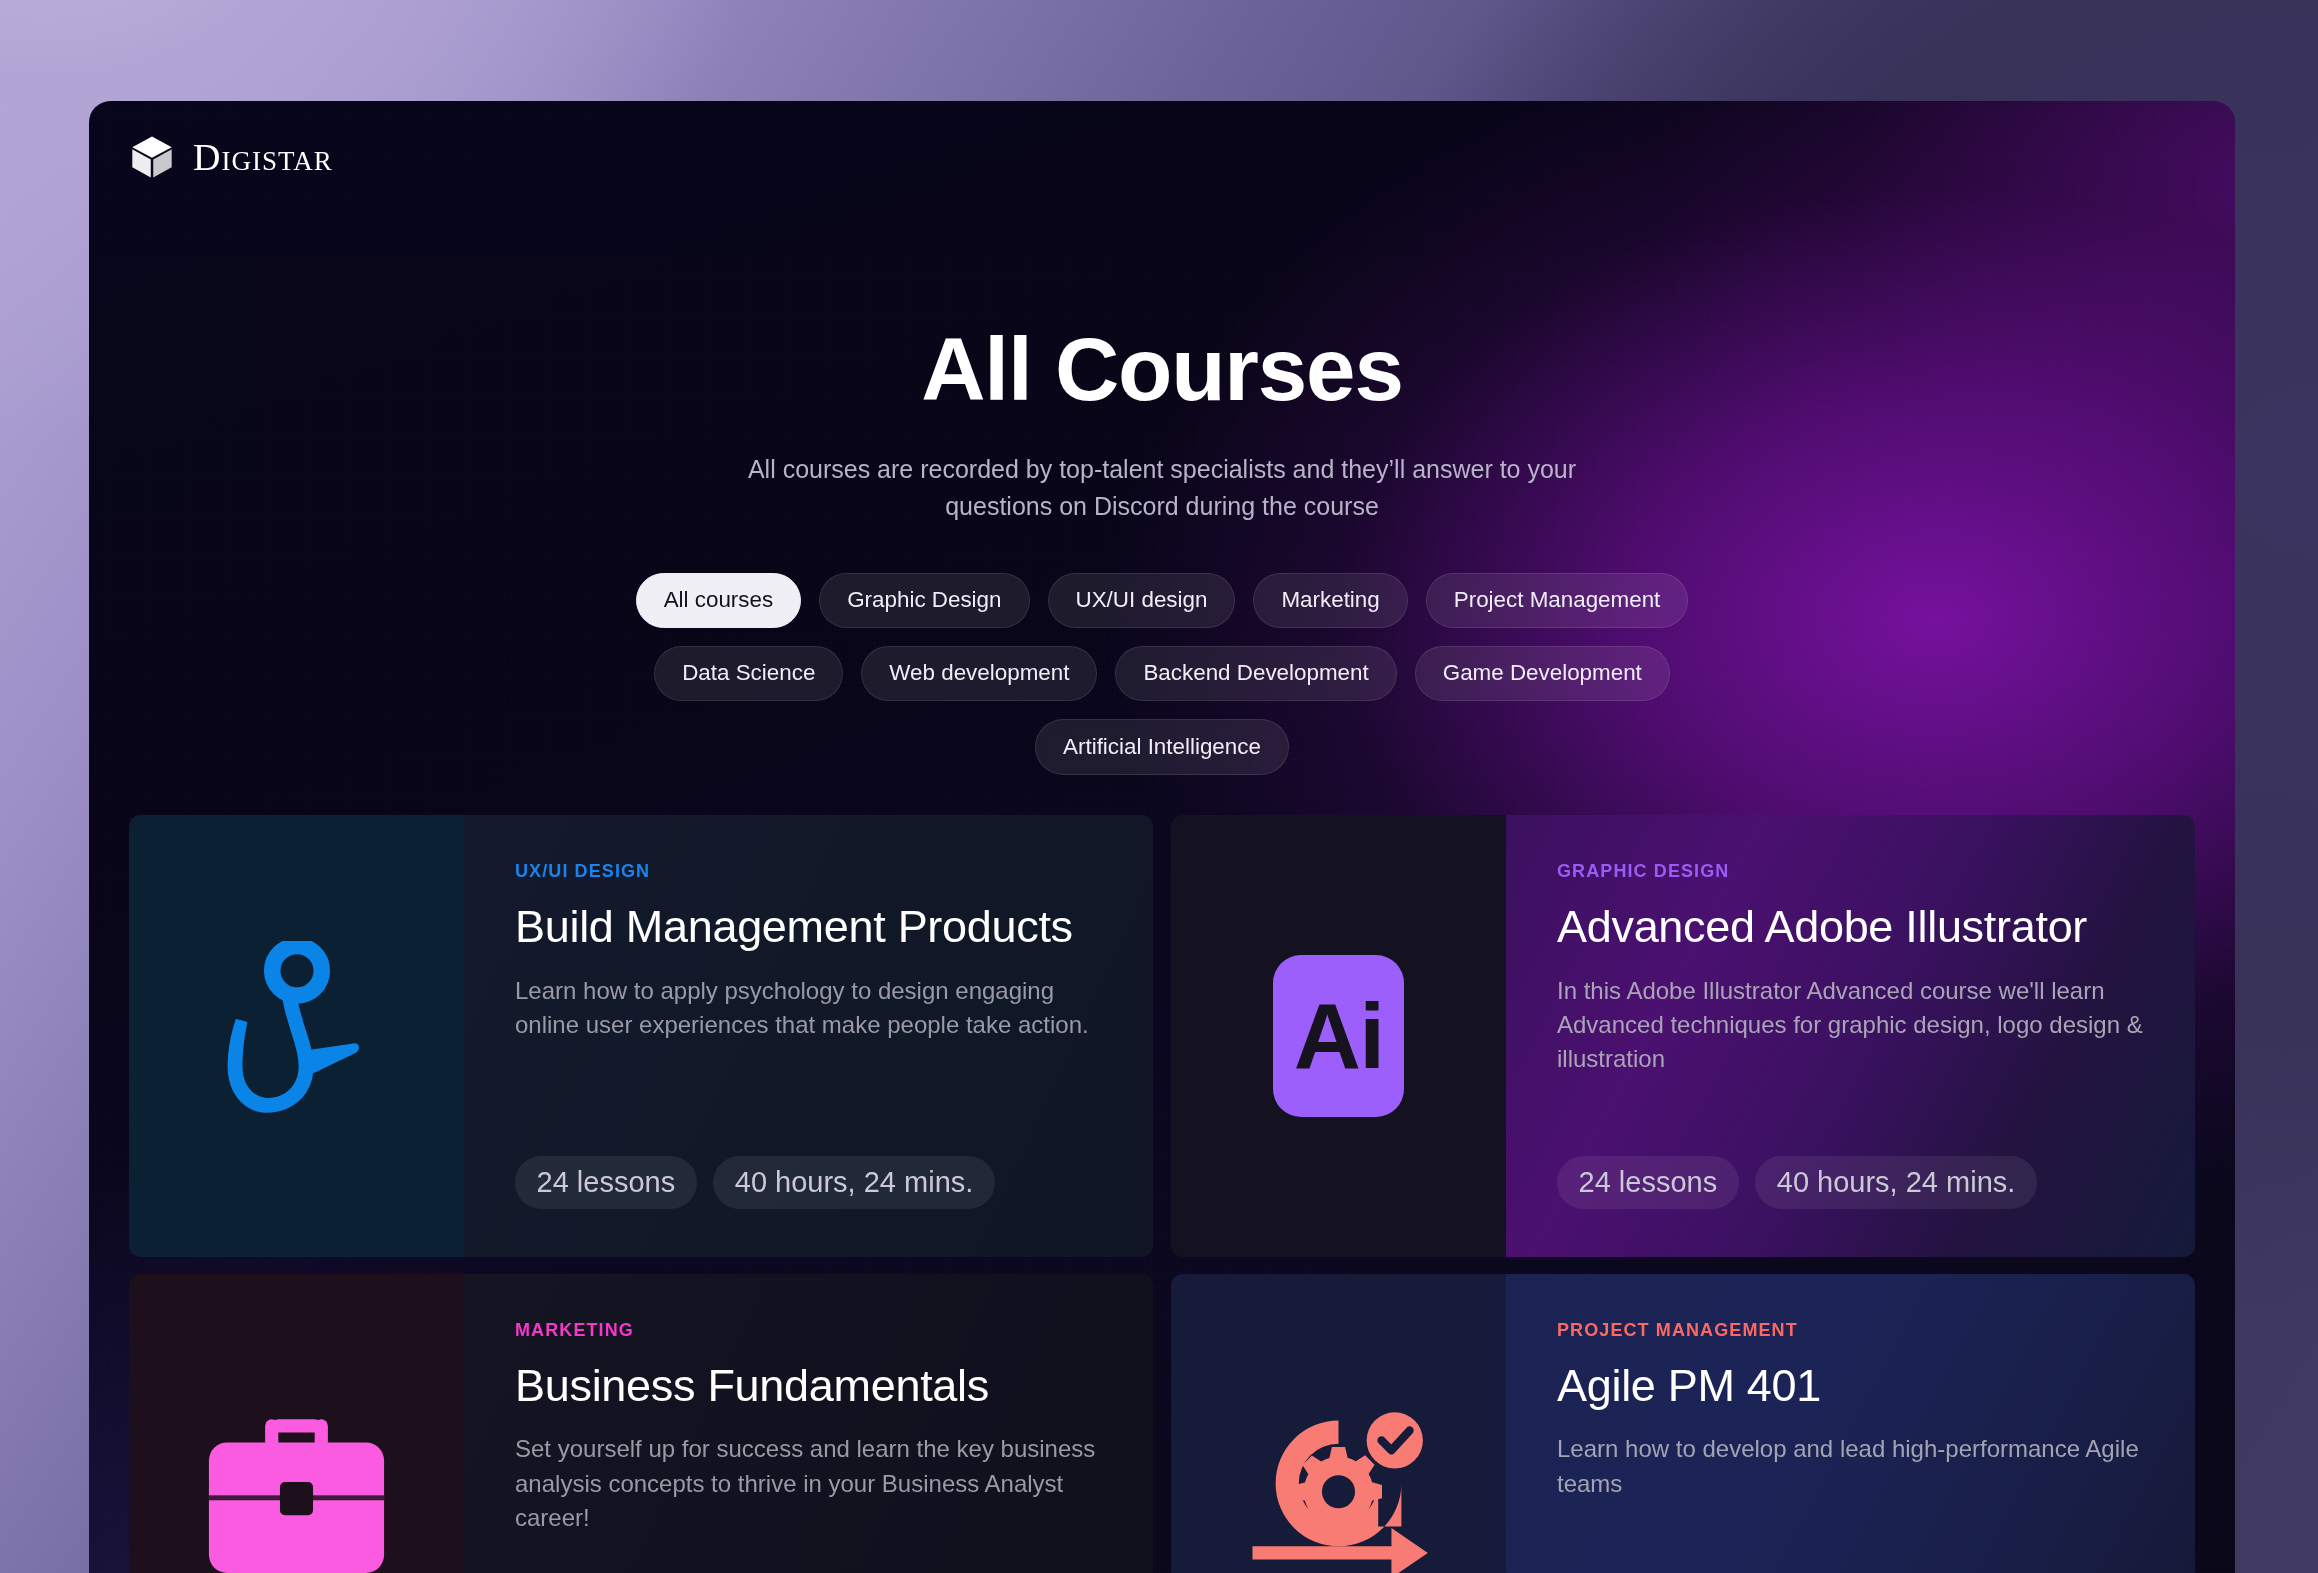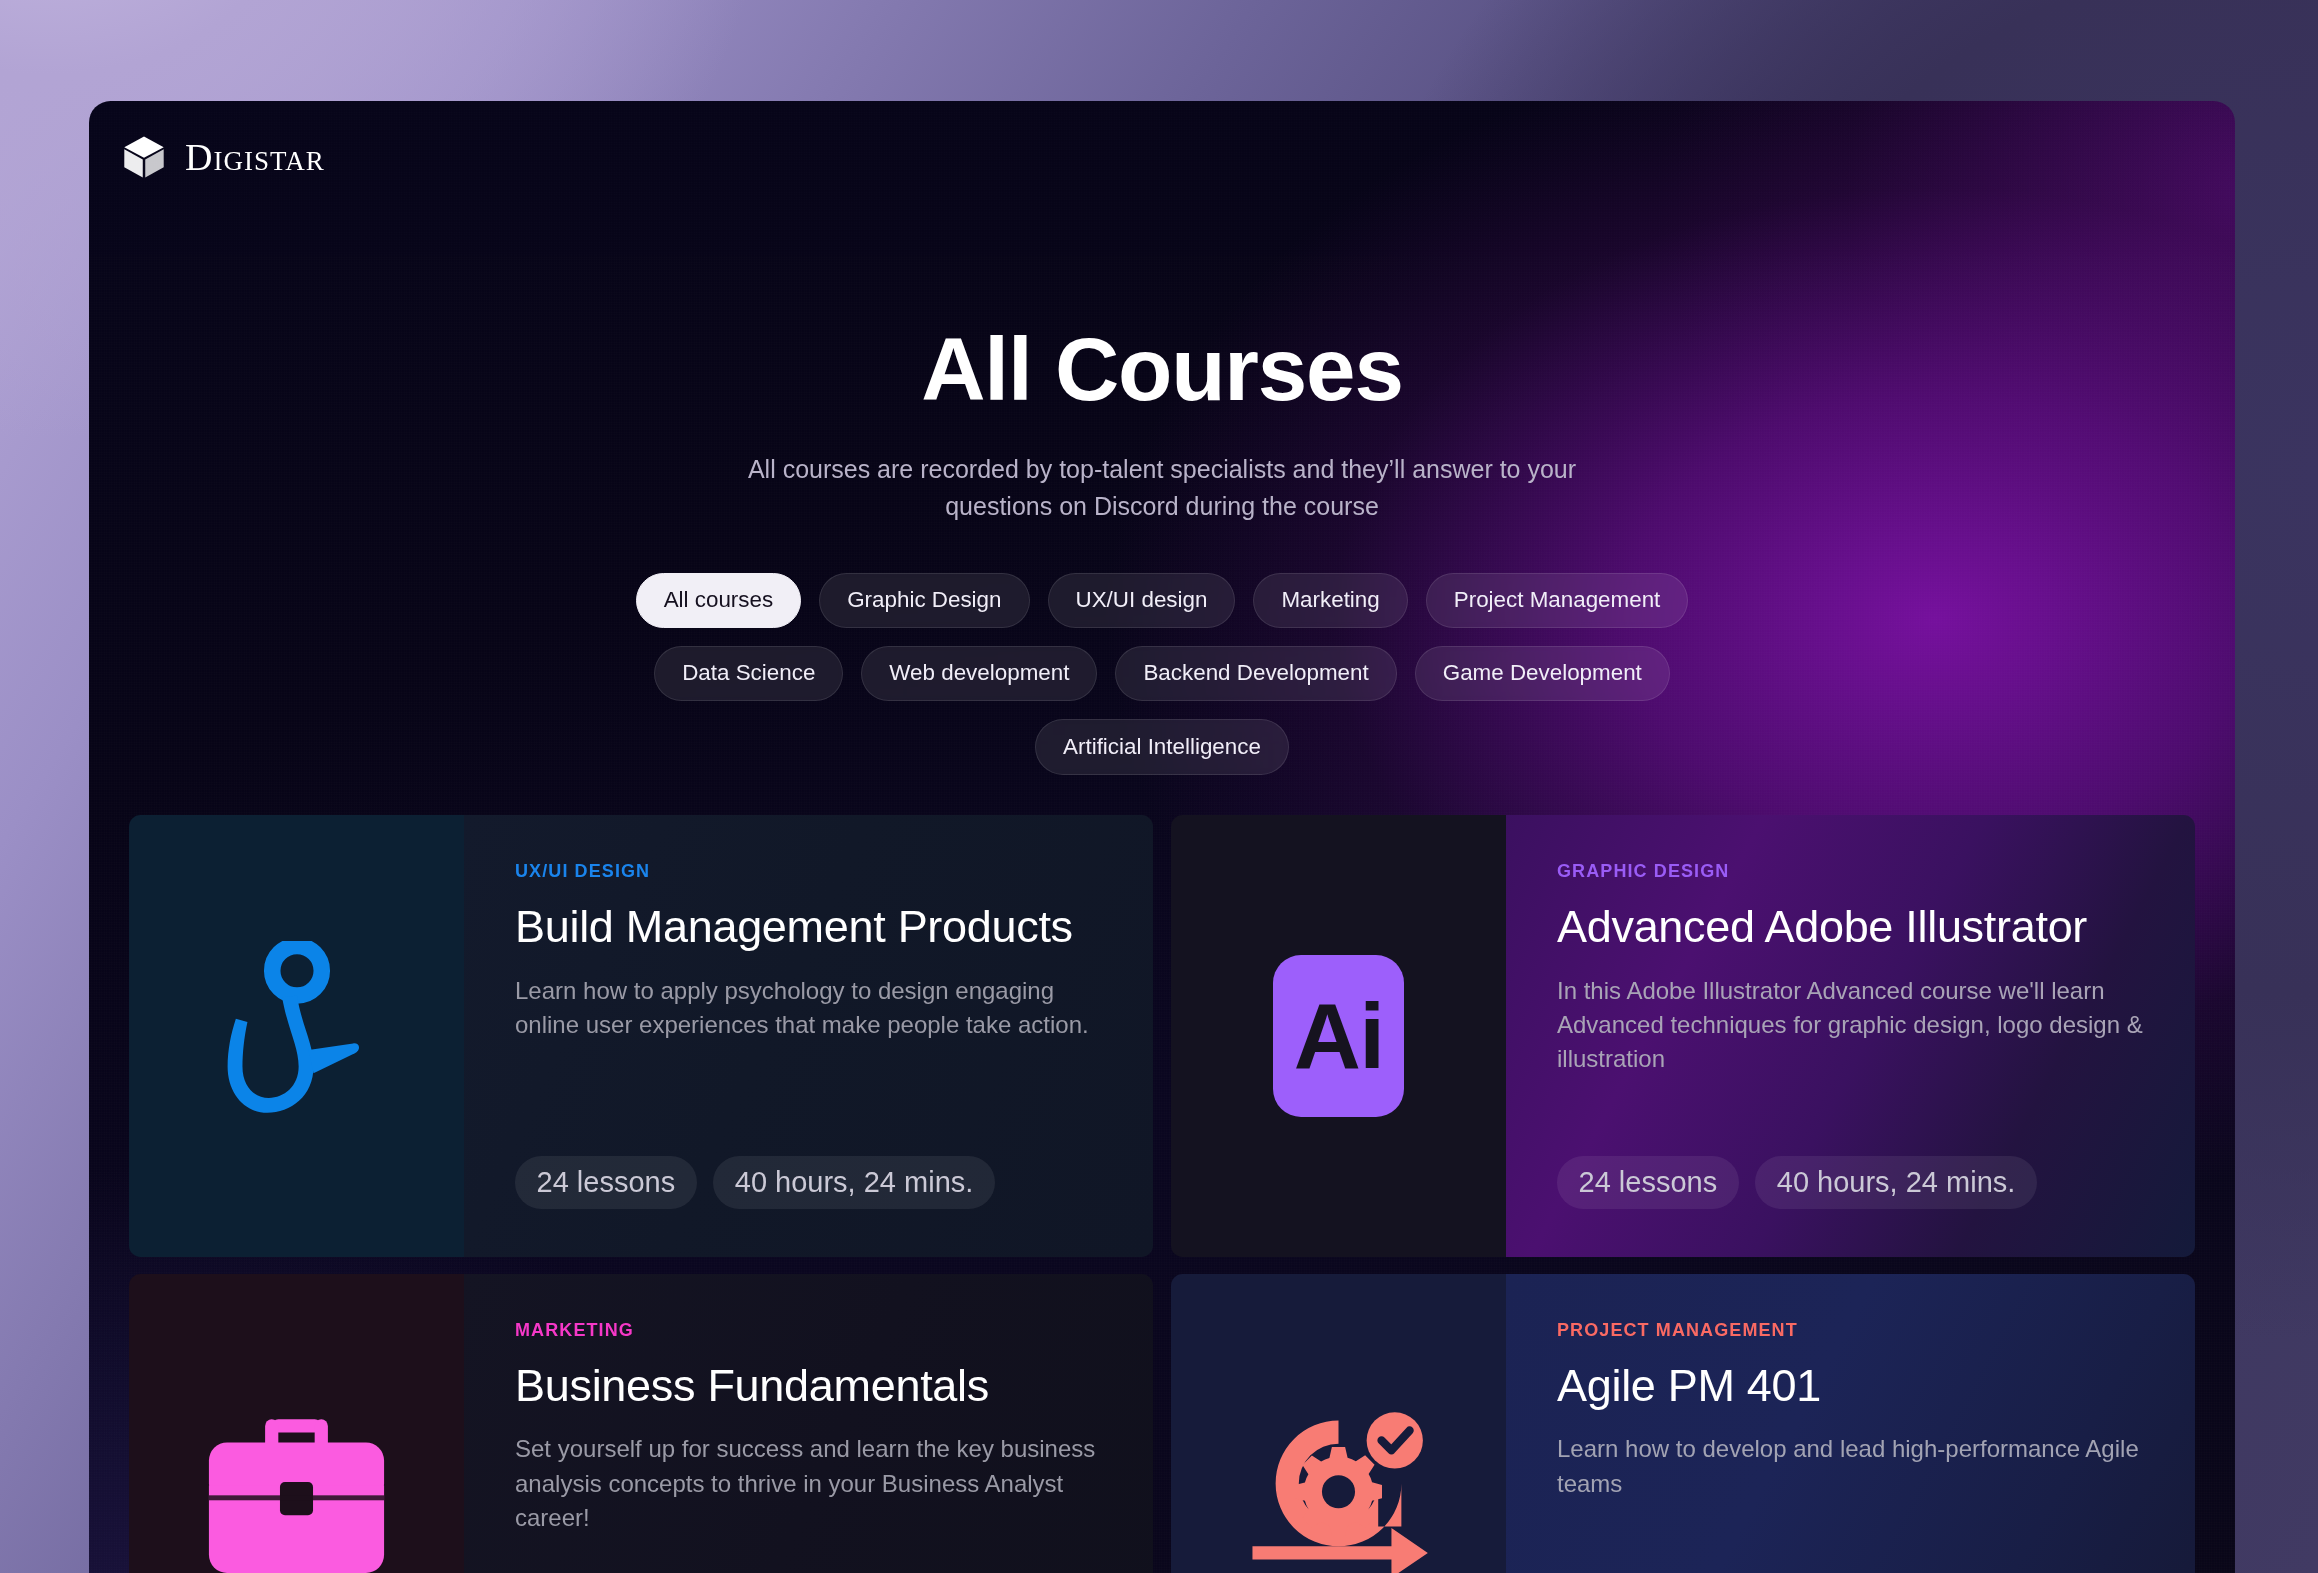--- a/index.html
+++ b/index.html
@@ -43,21 +43,21 @@
     pointer-events: none;
     background-image:
       repeating-linear-gradient(0deg, rgba(255,255,255,0.012) 0 0.8px, rgba(0,0,0,0) 0.8px 2.5px),
       repeating-linear-gradient(90deg, rgba(255,255,255,0.010) 0 0.8px, rgba(0,0,0,0) 0.8px 2.5px);
     opacity: .7;
   }
 
   
   .logo-row {
     position: absolute;
-    left: 32px;
+    left: 40px;
     top: 33px;
     display: flex;
     align-items: center;
     gap: 18px;
     z-index: 5;
   }
   .logo-mark { width: 46px; height: 46px; display: block; }
   .logo-text {
     color: #ffffff;
     font-family: "Liberation Serif", serif;

